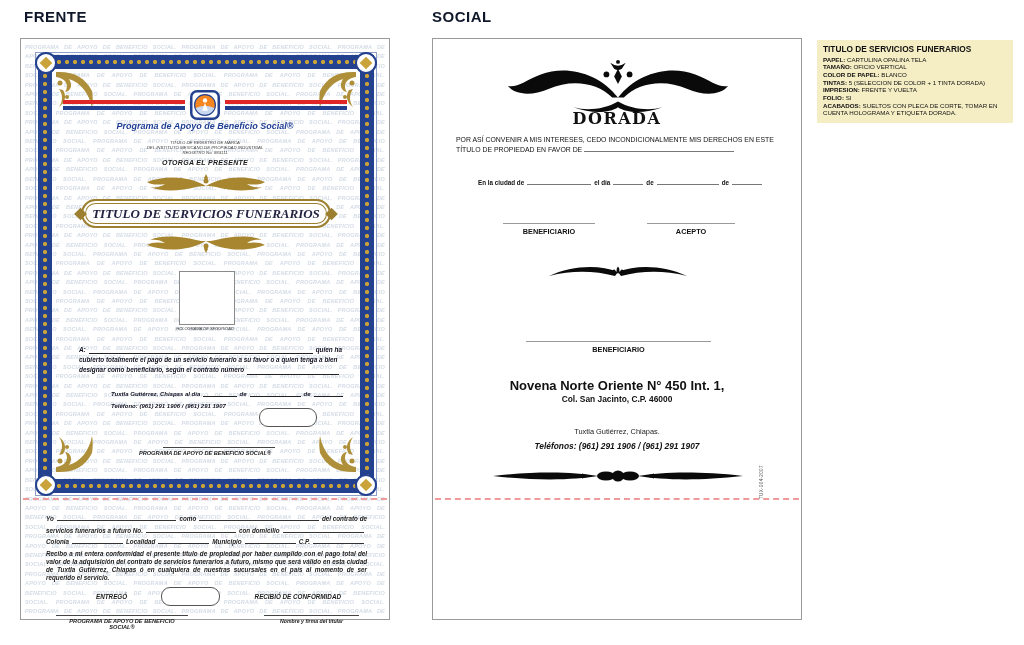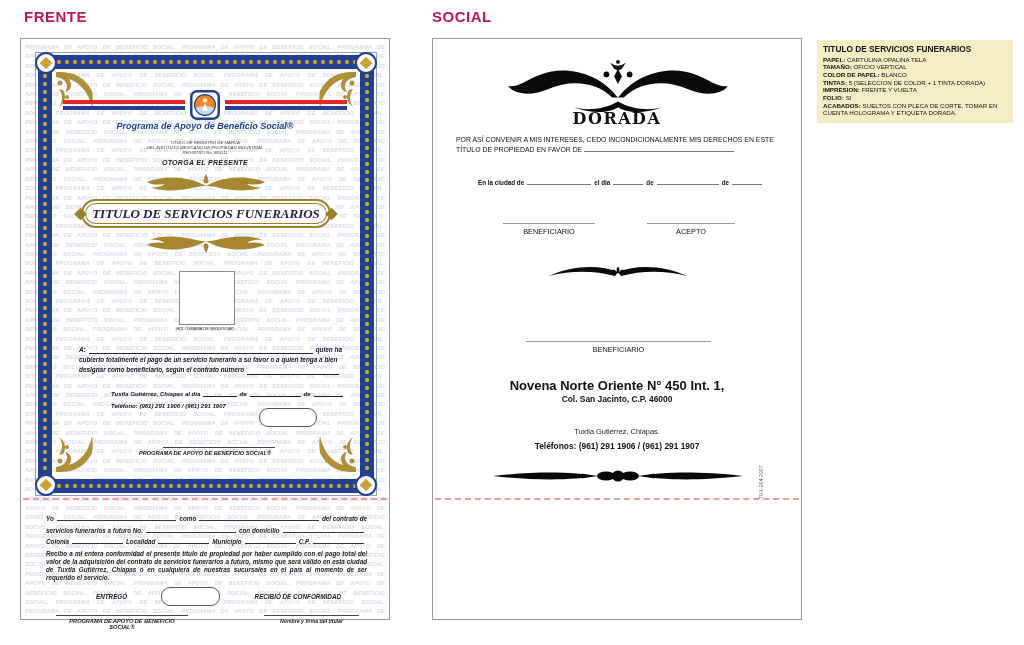--- a/index.html
+++ b/index.html
@@ -1,18 +1,18 @@
 <!DOCTYPE html>
 <html><head>
 <meta charset="utf-8">
 <style>
   html,body{margin:0;padding:0;background:#fff;}
   .canvas{position:relative;width:1024px;height:645px;background:#fff;overflow:hidden;
           font-family:"Liberation Sans",sans-serif;}
-  .page-label{position:absolute;top:8px;font-size:15px;font-weight:bold;color:#be185d;letter-spacing:.5px;}
+  .page-label{position:absolute;top:8px;font-size:15px;font-weight:bold;color:#0f172a;letter-spacing:.5px;}
   #lbl-front{left:24px;} #lbl-back{left:432px;}
 
   .page{position:absolute;top:38px;width:370px;height:582px;background:#fff;border:1px solid #9a9a9a;box-sizing:border-box;}
   #front-page{left:20px;font-style:italic;} #back-page{left:432px;}
 
   
   .watermark{position:absolute;inset:4px;overflow:hidden;z-index:0;
     font-size:5.5px;line-height:9.4px;letter-spacing:.2px;word-spacing:3px;
     color:#9fb0c6;opacity:.45;text-align:justify;font-weight:bold;}
 
@@ -85,30 +85,30 @@
   .s-sig-right{width:95px;margin-right:8px;font-size:5.2px;}
 
   
   .b-ornament{position:absolute;left:64px;top:20px;width:242px;height:56px;}
   .b-heading{position:absolute;left:0;right:0;top:70px;text-align:center;
     font-family:"DejaVu Serif",serif;font-weight:bold;font-size:16px;letter-spacing:1.5px;color:#111;}
   .b-par{position:absolute;left:23px;top:96px;width:331px;font-size:6.9px;line-height:9.6px;color:#111;}
   .b-par .fl-line{width:150px;border-color:#777;}
   .b-city-row{position:absolute;left:45px;top:140px;width:287px;font-size:6.3px;font-weight:bold;color:#111;}
   .b-city-row .grow{border-color:#777;}
-  .sig-block{position:absolute;text-align:center;font-size:7.3px;font-weight:normal;color:#111;}
+  .sig-block{position:absolute;text-align:center;font-size:7.3px;font-weight:bold;color:#111;}
   .sig-block .rule{border-top:1px solid #9a9a9a;margin-bottom:2.5px;}
   .sig-1{left:70px;top:184px;width:92px;} .sig-2{left:214px;top:184px;width:88px;}
   .b-recibi-orn{position:absolute;left:110px;top:224px;width:150px;height:16px;}
   .b-recibi{position:absolute;left:0;right:0;top:246px;text-align:center;font-size:8.2px;letter-spacing:4.5px;color:#111;}
   .sig-3{left:93px;top:302px;width:185px;font-size:7.3px;}
   .b-addr1{position:absolute;left:0;right:0;top:339px;text-align:center;font-size:13px;font-weight:bold;color:#111;}
   .b-addr2{position:absolute;left:0;right:0;top:355px;text-align:center;font-size:8.4px;font-weight:bold;color:#111;}
   .b-city2{position:absolute;left:0;right:0;top:388px;text-align:center;font-size:7.4px;color:#222;}
-  .b-phones{position:absolute;left:0;right:0;top:402px;text-align:center;font-size:8.4px;font-weight:bold;color:#111;}
+  .b-phones{position:absolute;left:0;right:0;top:402px;text-align:center;font-size:8.4px;font-weight:bold;color:#111;font-style:italic;}
   .b-fleuron{position:absolute;left:60px;top:430px;width:250px;height:14px;}
   .b-code{position:absolute;left:326px;top:410px;height:50px;writing-mode:vertical-rl;transform:rotate(180deg);
     font-size:4.6px;color:#555;letter-spacing:.3px;}
 
   
   .spec-box{position:absolute;left:817px;top:40px;width:196px;box-sizing:border-box;
     background:#f5eec5;padding:4px 6px 6px;}
   .spec-title{font-size:8.3px;font-weight:bold;color:#111;margin-bottom:1.5px;}
   .spec-row{font-size:6.2px;line-height:7.7px;color:#111;}
   .spec-row b{font-weight:bold;}

